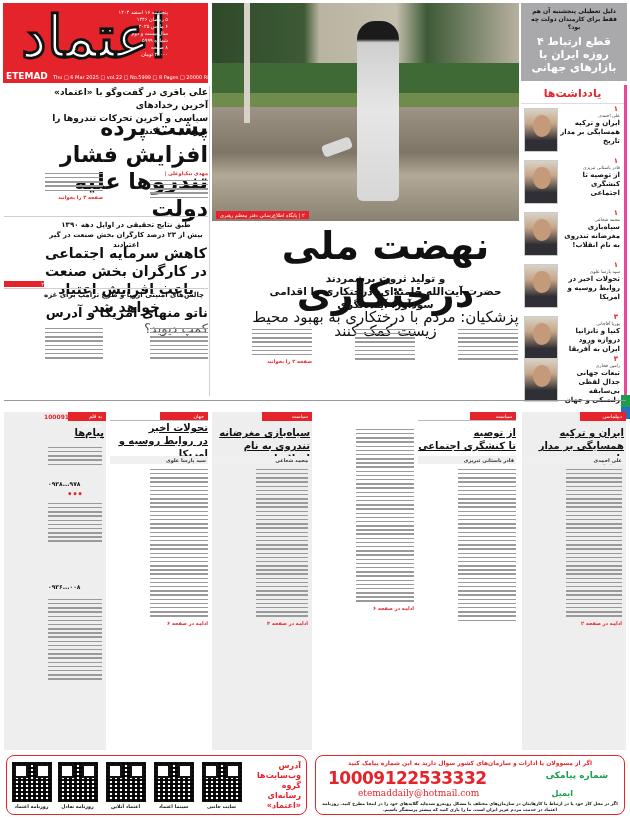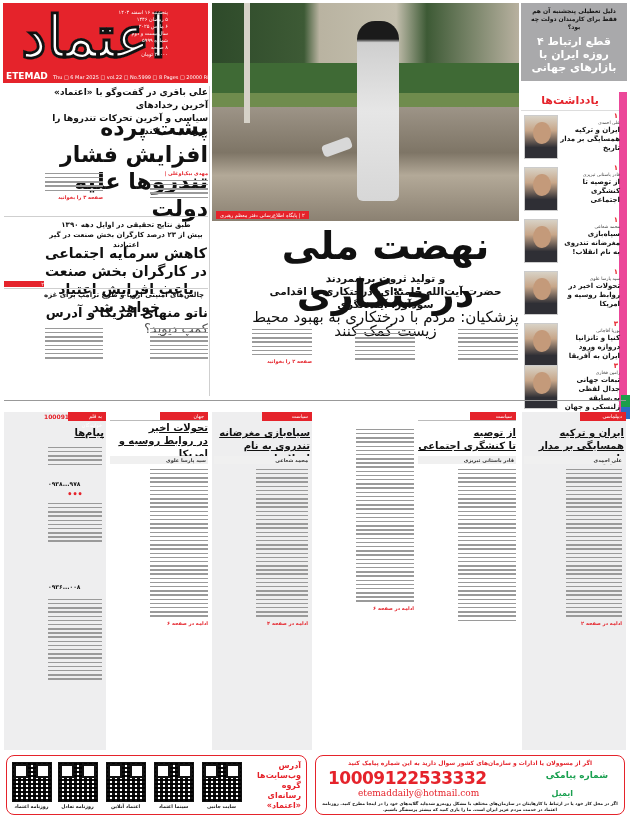--- a/index.html
+++ b/index.html
@@ -49,21 +49,21 @@
   #story3-kicker { left: 4px; top: 290px; width: 204px; font-size: 7px; line-height: 10px; font-weight: bold; text-align: left; }
   #story3-title { left: 4px; top: 305px; width: 204px; font-size: 13px; line-height: 16px; font-weight: bold; text-align: right; }
   #story3-title .grey { color: #555; font-weight: normal; }
 
   
   #main-title { left: 212px; top: 222px; width: 307px; font-size: 38px; line-height: 48px; font-weight: bold; text-align: center; letter-spacing: -1px; }
   #main-sub { left: 212px; top: 272px; width: 307px; font-size: 10.5px; line-height: 13px; font-weight: bold; text-align: center; }
   #main-sub2 { left: 212px; top: 310px; width: 307px; font-size: 15px; line-height: 14px; font-weight: normal; text-align: center; }
 
   
-  #notes-panel { left: 521px; top: 92px; width: 106px; height: 320px; border-right: 8px solid #ec4899; }
+  #notes-panel { left: 521px; top: 85px; width: 106px; height: 320px; border-right: 3px solid #ec4899; }
   #notes-title { position:absolute; left:0; top: 2px; width: 100%; text-align: center; font-size: 11px; font-weight: bold; color: #e5232b; border-bottom: 1px solid #ddd; padding-bottom: 3px; }
   .note-item { position:absolute; left: 3px; width: 98px; height: 50px; }
   .note-photo { position:absolute; left: 0; top: 3px; width: 34px; height: 44px; border: 1px solid #ccc; background: linear-gradient(180deg,#d8d2c6 0%,#c7a689 35%,#2f2f35 75%,#2f2f35 100%); }
   .note-photo::after { content:""; position:absolute; left: 8px; top: 6px; width: 18px; height: 22px; border-radius: 50%; background: #c49a7a; }
   .note-num { position:absolute; right: 4px; top: 0px; font-size: 7px; font-weight: bold; color: #e5232b; }
   .note-author { position:absolute; right: 2px; top: 8px; width: 60px; font-size: 4.5px; color: #444; text-align: right; }
   .note-title { position:absolute; right: 2px; top: 14px; width: 60px; font-size: 7px; line-height: 9px; font-weight: bold; text-align: right; }
 
   
   .sec-tag { position: absolute; height: 9px; background: #e5232b; color: #fff; font-size: 5px; line-height: 9px; padding: 0 4px; text-align: right; }

